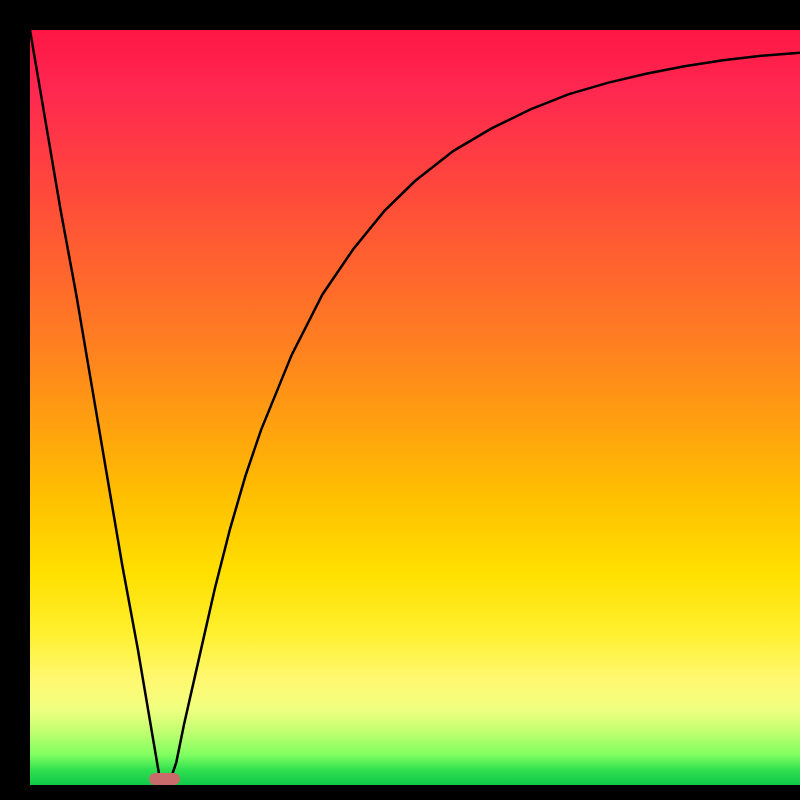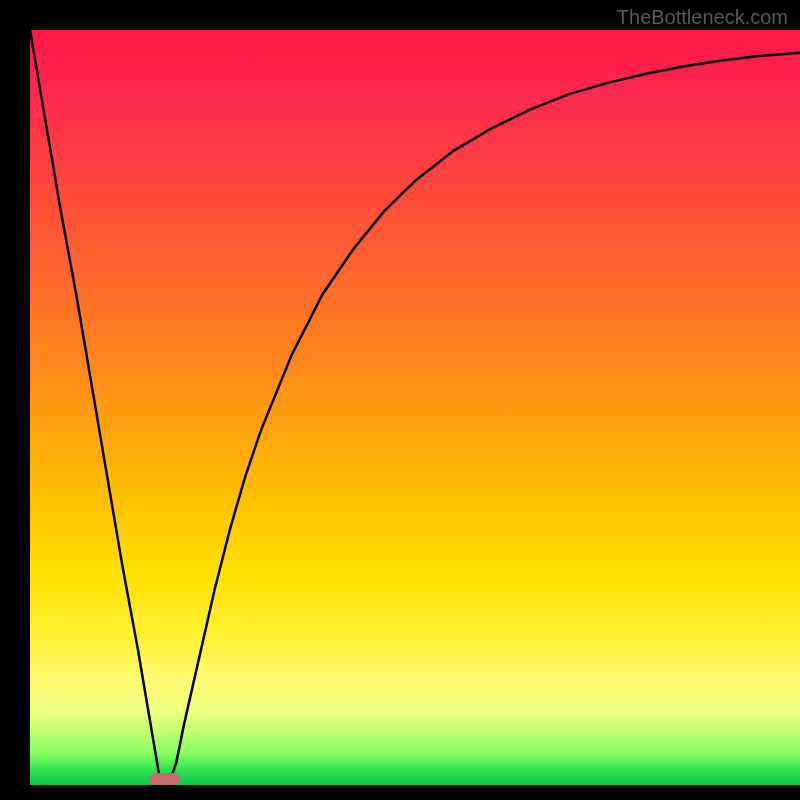--- a/index.html
+++ b/index.html
@@ -32,14 +32,13 @@
 <body>
 
 <div class="chart-container">
   <div class="plot-area">
     <div class="gradient-bg"></div>
     <svg class="curve-layer" viewBox="0 0 770 755" preserveAspectRatio="none">
       <path id="curve-path" fill="none" stroke="#000" stroke-width="2.5" d="M0.00 0.00 L15.40 90.60 L30.80 181.20 L46.20 264.25 L61.60 354.85 L77.00 445.45 L92.40 536.05 L107.80 619.10 L123.20 709.70 L130.90 755.00 L138.60 755.00 L146.30 732.35 L154.00 694.60 L169.40 626.65 L184.80 558.70 L200.20 498.30 L215.60 445.45 L231.00 400.15 L261.80 324.65 L292.60 264.25 L323.40 218.95 L354.20 181.20 L385.00 151.00 L423.50 120.80 L462.00 98.15 L500.50 79.27 L539.00 64.17 L577.50 52.85 L616.00 43.79 L654.50 36.24 L693.00 30.20 L731.50 25.67 L770.00 22.65"></path>
     </svg>
     <div id="marker" class="marker" style="left: 119.35px; width: 30.8px; height: 12px; bottom: 0px; background: rgb(201, 107, 107);"></div>
   </div>
-  <div class="watermark">TheBottleneck.com</div>
 </div>
 
 </body></html>

